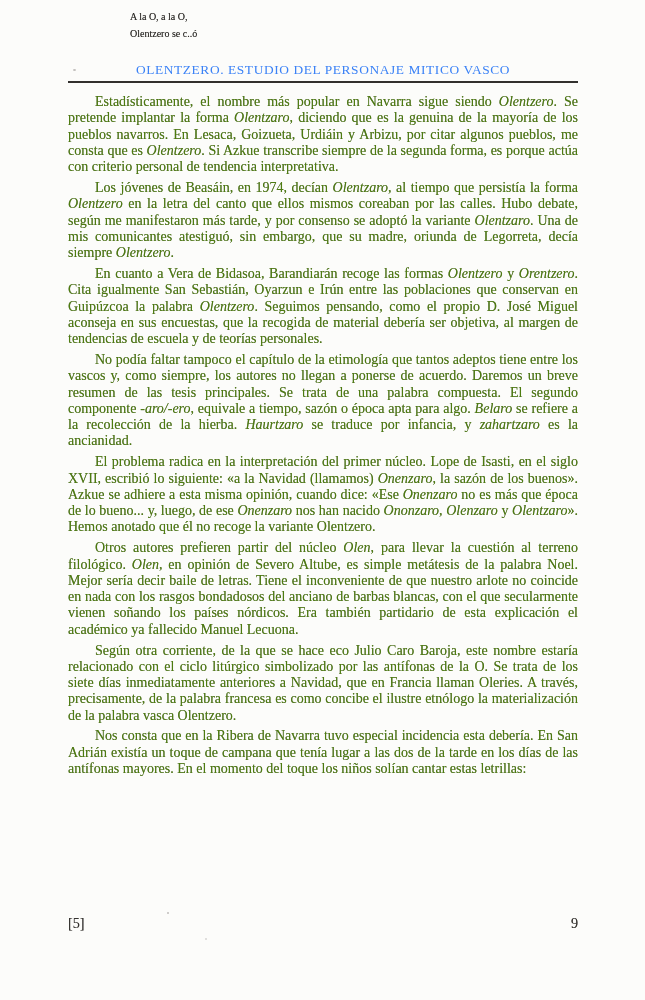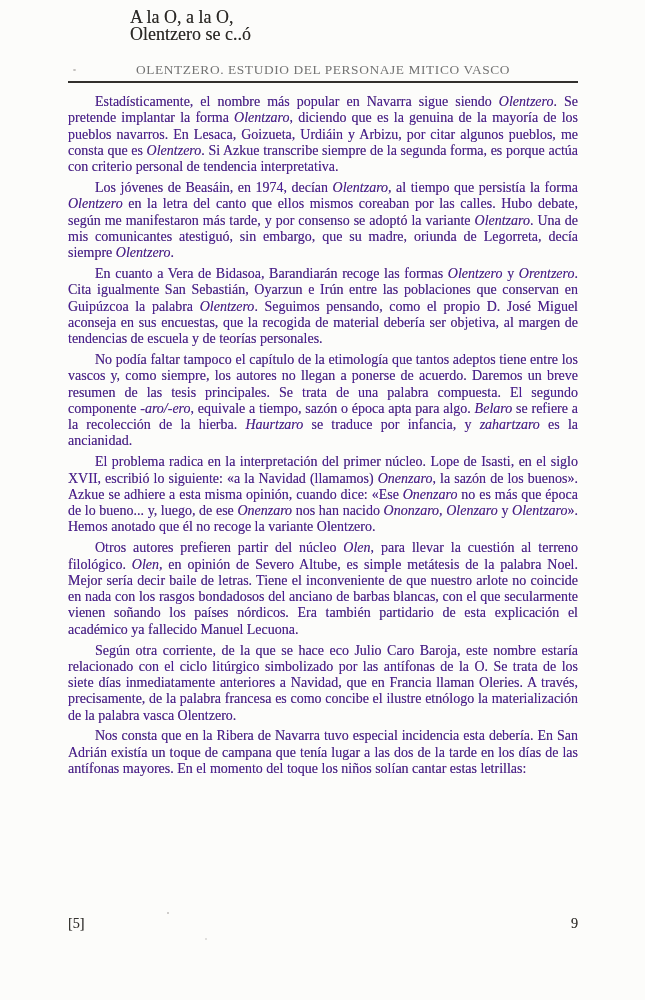--- a/index.html
+++ b/index.html
@@ -22,46 +22,46 @@
     left: 68px;
     top: 62px;
     width: 510px;
     text-align: center;
     border-bottom: 2px solid #32302d;
     padding-bottom: 3px;
   }
   .header-text {
     font-size: 13.4px;
     letter-spacing: 0.6px;
-    color: #737373;
+    color: #3b82f6;
     white-space: nowrap;
   }
   .body-text {
     position: absolute;
     left: 68px;
     top: 94px;
     width: 510px;
   }
   .body-text p.para {
     margin: 0 0 4.5px 0;
     font-size: 14px;
     line-height: 16.3px;
     text-align: justify;
     text-indent: 27px;
-    color: #4c1d95;
+    color: #4d7c0f;
     text-shadow: 0 0 0.45px rgba(43,41,38,0.55);
     font-family: Liberation Serif, serif;
   }
   .body-text p.para em {
     font-style: italic;
   }
   .verse {
     margin-top: 9px;
     margin-left: 130px;
-    font-size: 18px;
+    font-size: 10px;
     line-height: 16.8px;
     text-shadow: 0 0 0.45px rgba(43,41,38,0.55);
   }
   .page-footer {
     position: absolute;
     left: 68px;
     top: 915px;
     width: 510px;
     display: flex;
     justify-content: space-between;

